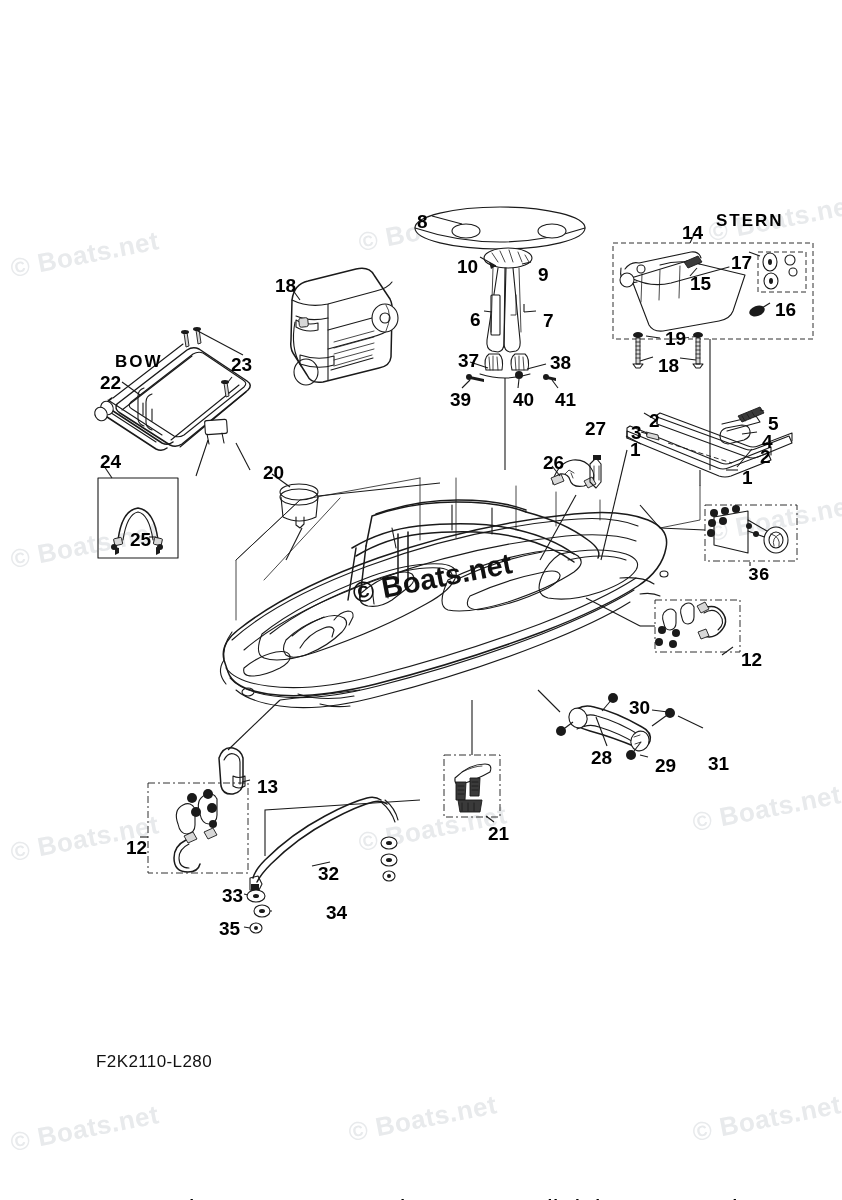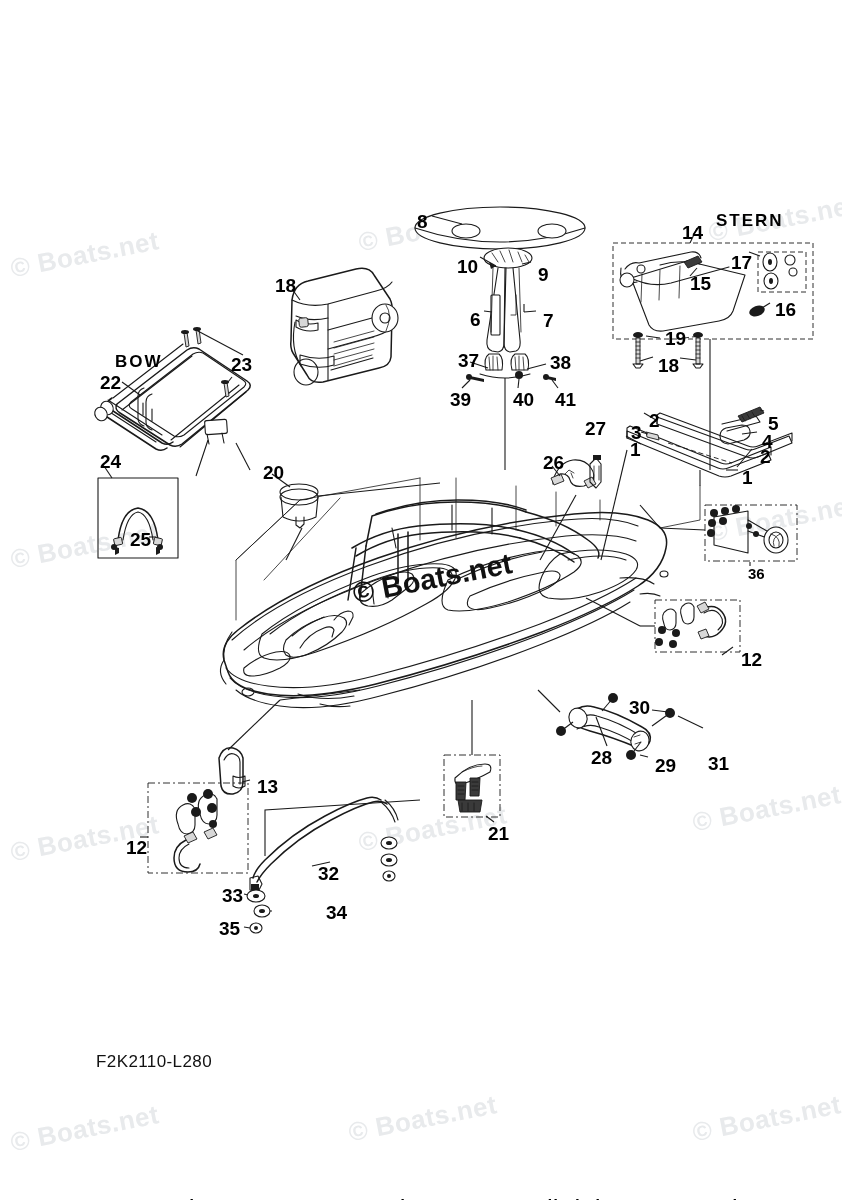--- a/index.html
+++ b/index.html
@@ -30,21 +30,21 @@
   
   #art{position:absolute;left:0;top:0;width:842px;height:1200px;z-index:20;}
 
   
   .lbl{
     position:absolute;z-index:30;
     font-family:"Liberation Sans","DejaVu Sans",sans-serif;
     font-size:19px;font-weight:700;color:#000;line-height:1;
     white-space:nowrap;
   }
-  .lbl.sm{font-size:15px;}
+  .lbl.sm{font-size:18px;font-family:Liberation Mono, monospace;}
   .sect{
     position:absolute;z-index:30;
     font-family:"Liberation Sans","DejaVu Sans",sans-serif;
     font-size:17px;font-weight:700;letter-spacing:2px;color:#000;
     white-space:nowrap;
   }
   .partno{
     position:absolute;z-index:30;left:96px;top:1052px;
     font-family:"Liberation Sans","DejaVu Sans",sans-serif;
     font-size:17px;font-weight:400;letter-spacing:.4px;color:#111;

